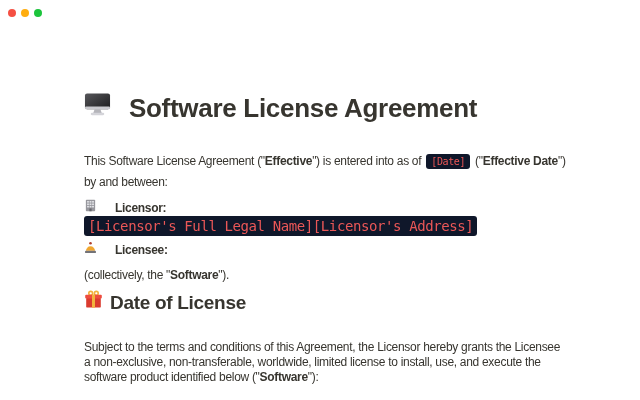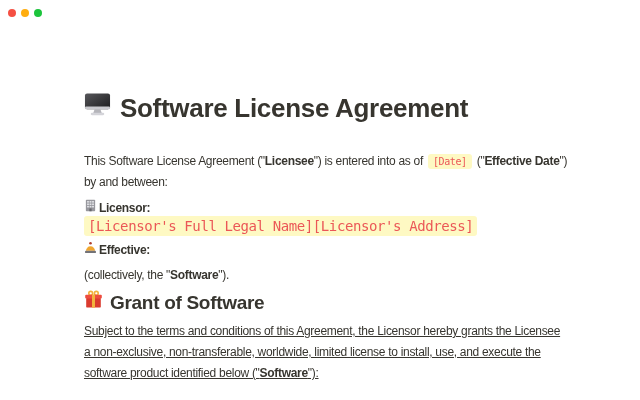--- a/index.html
+++ b/index.html
@@ -25,50 +25,50 @@
   .dot.zoomw    { background: #1cc43c; }
 
   
   .content {
     position: absolute; left: 84px; top: 90px; width: 484px;
   }
   .page-title {
     margin: 0;
     font-size: 26px; font-weight: 700; letter-spacing: -0.3px;
     line-height: 34px; color: #37352f;
-    display: flex; align-items: center; gap: 9px;
+    display: flex; align-items: center; gap: 18px;
   }
   .body-text {
     font-size: 12px; line-height: 20px; letter-spacing: -0.3px;
     margin: 0; color: #37352f;
   }
   .intro { margin-top: 26px; }
   b { font-weight: 700; }
   .inline-code, .code-line-text {
     font-family: "DejaVu Sans Mono", monospace;
     color: #eb5757;
-    background: #fef9c3;
+    background: #0f172a;
     border-radius: 3px;
     letter-spacing: -0.4px;
   }
   .inline-code { font-size: 10px; padding: 2px 5px; margin: 0 2px; }
   .party-row {
     margin: 7px 0 0; font-size: 12px; line-height: 16px; letter-spacing: -0.3px;
-    display: flex; align-items: center; gap: 2px;
+    display: flex; align-items: center; gap: 18px;
   }
   .code-line { margin: 2px 0 0; line-height: 16px; }
   .code-line-text { font-size: 14px; padding: 2px 4px; }
   .parties-note { margin-top: 9px; line-height: 16px; }
   .section-heading {
     margin: 7px 0 0;
     font-size: 19px; font-weight: 700; letter-spacing: -0.3px;
     line-height: 25px; color: #37352f;
     display: flex; align-items: center; gap: 7px;
   }
-  .grant-body { margin-top: 6px; line-height: 21px; text-decoration: underline; }
+  .grant-body { margin-top: 25px; line-height: 15px; }
   .icon { display: inline-block; flex: 0 0 auto; }
 </style>
 </head>
 <body>
 
 <div class="frame">
 
   <div class="traffic-lights">
     <button class="dot close"></button>
     <button class="dot minimize"></button>
@@ -88,21 +88,21 @@
           </defs>
           <rect x="1" y="3.5" width="26" height="16.5" rx="2.2" fill="url(#scr)"></rect>
           <rect x="1" y="17.2" width="26" height="2.8" rx="1.2" fill="#c9c9ce"></rect>
           <path d="M11 20 h6 l1.5 4 h-9 z" fill="#b5b5ba"></path>
           <rect x="7" y="23.6" width="14" height="2.5" rx="1.2" fill="#d4d4d9"></rect>
         </svg>
       </span>
       <span>Software License Agreement</span>
     </h1>
 
-    <p class="body-text intro"><span>This Software License Agreement ("</span><b>Licensee</b><span>") is entered into as of </span><code class="inline-code">[Date]</code><span> ("</span><b>Effective Date</b><span>") by and between:</span></p>
+    <p class="body-text intro"><span>This Software License Agreement ("</span><b>Effective</b><span>") is entered into as of </span><code class="inline-code">[Date]</code><span> ("</span><b>Effective Date</b><span>") by and between:</span></p>
 
     <p class="party-row">
       <span class="icon">
         <svg width="13" height="13" viewBox="0 0 14 14" aria-hidden="true">
           <rect x="2" y="0.8" width="10" height="12.4" rx="0.8" fill="#97979d"></rect>
           <g fill="#e2e3e7">
             <rect x="3.3" y="2.2" width="2" height="1.7"></rect>
               <rect x="6" y="2.2" width="2" height="1.7"></rect>
               <rect x="8.7" y="2.2" width="2" height="1.7"></rect>
             <rect x="3.3" y="4.8" width="2" height="1.7"></rect>
@@ -121,34 +121,34 @@
 
     <p class="party-row">
       <span class="icon">
         <svg width="13" height="13" viewBox="0 0 14 14" aria-hidden="true">
           <circle cx="7" cy="2.5" r="1.4" fill="#b0402e"></circle>
           <path d="M2.1 10.6 a4.9 4.9 0 0 1 9.8 0 z" fill="#f0a62f"></path>
           <path d="M3.4 9.4 a3.8 3.8 0 0 1 3.4 -4.4 a4.6 4.6 0 0 0 -3.4 4.4 z" fill="#ffd479"></path>
           <rect x="1.1" y="10.6" width="11.8" height="2.4" rx="1" fill="#737378"></rect>
         </svg>
       </span>
-      <b>Effective:</b>
+      <b>Licensee:</b>
     </p>
 
     <p class="body-text parties-note"><span>(collectively, the "</span><b>Software</b><span>").</span></p>
 
     <h2 class="section-heading">
       <span class="icon">
         <svg width="19" height="19" viewBox="0 0 19 19" aria-hidden="true">
           <circle cx="6.7" cy="3.3" r="1.9" fill="none" stroke="#f2b23c" stroke-width="1.6"></circle>
           <circle cx="12.3" cy="3.3" r="1.9" fill="none" stroke="#f2b23c" stroke-width="1.6"></circle>
           <rect x="2.2" y="7.6" width="14.6" height="10" rx="1.2" fill="#da3a2e"></rect>
           <rect x="1.2" y="4.8" width="16.6" height="3.7" rx="1" fill="#ee4c3e"></rect>
           <rect x="8" y="4.8" width="3" height="12.8" fill="#f2b23c"></rect>
         </svg>
       </span>
-      <span>Grant of Software</span>
+      <span>Date of License</span>
     </h2>
 
     <p class="body-text grant-body"><span>Subject to the terms and conditions of this Agreement, the Licensor hereby grants the Licensee a non-exclusive, non-transferable, worldwide, limited license to install, use, and execute the software product identified below ("</span><b>Software</b><span>"):</span></p>
 
   </div>
 </div>
 
 </body></html>

